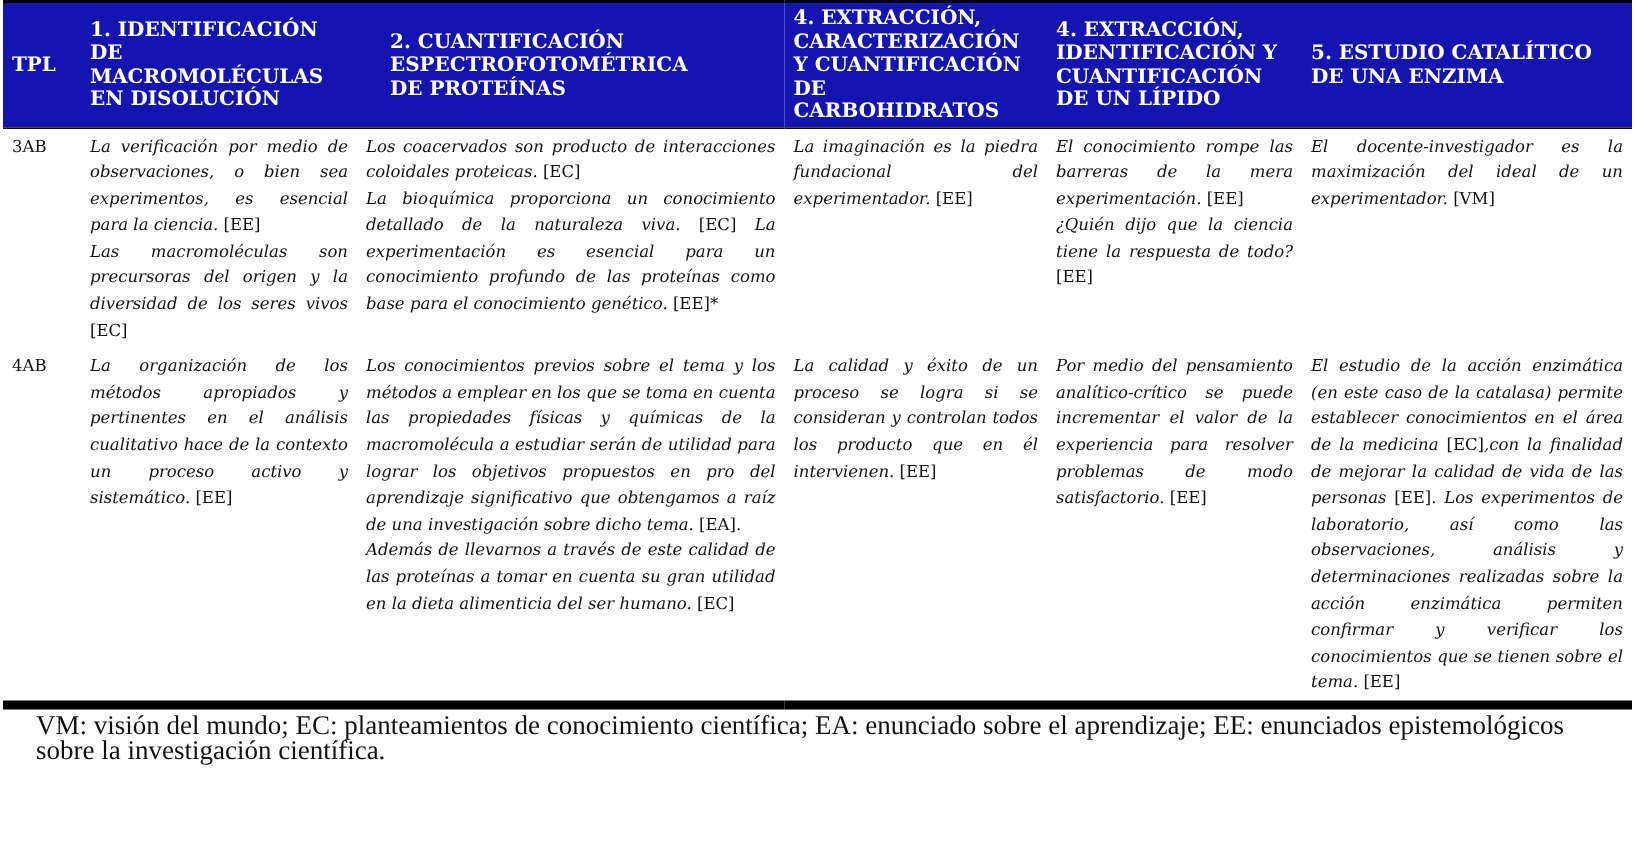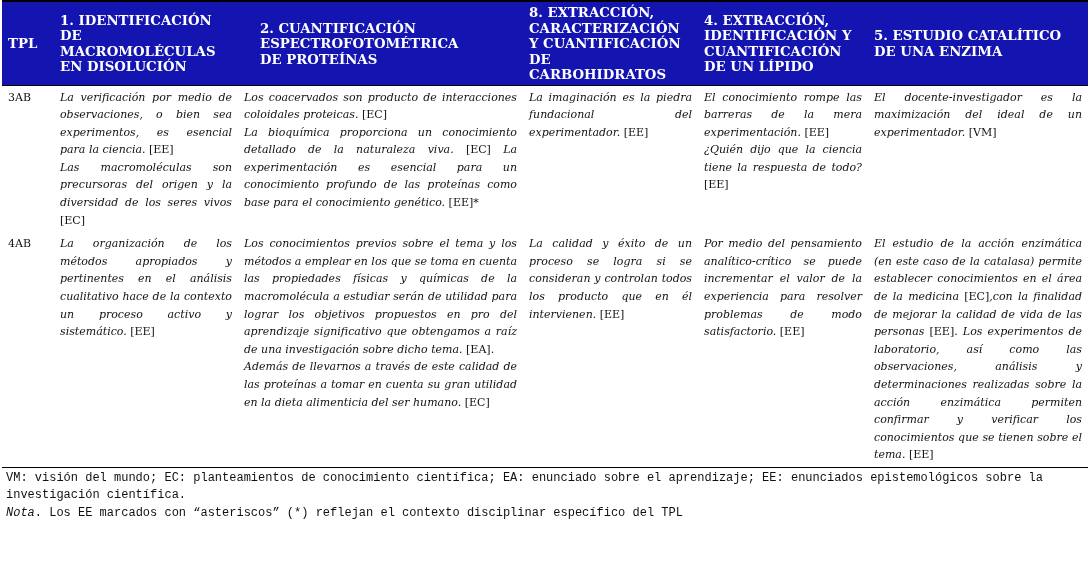--- a/index.html
+++ b/index.html
@@ -11,22 +11,22 @@
     text-align:left; vertical-align:middle; padding:3px 6px 2px 6px;
     border-top:2px solid #000; border-bottom:1px solid #000;
   }
   table.main td {
     font-size:11px; line-height:17.6px; vertical-align:top; padding:3px 6px 3px 6px;
     text-align:justify; text-align-last:left;
   }
   .it { font-style:italic; }
   col.c0 { width:52px; } col.c1 { width:184px; } col.c2 { width:285px; }
   col.c3 { width:175px; } col.c4 { width:170px; } col.c5 { width:220px; }
-  tr.last td { border-bottom:1px solid #000000; }
-  .notes { font-family:Liberation Mono, monospace; font-size:12px; line-height:17.5px; padding:2px 6px 0 6px; }
+  tr.last td { border-bottom:6px solid #000000; }
+  .notes { font-family:Liberation Serif, serif; font-size:18px; line-height:17.5px; padding:2px 6px 0 24px; }
   .notes p { margin:0; }
   .blk { display:block;margin-left:16px; }
 </style>
 </head>
 <body>
 
 <div class="wrap">
 <table class="main">
   <colgroup>
         <col class="c0">
@@ -38,21 +38,21 @@
       </colgroup>
   <thead>
     <tr>
       <th>TPL</th>
       <th>1. IDENTIFICACIÓN DE MACROMOLÉCULAS EN DISOLUCIÓN</th>
       <th>
         <span class="blk">2. CUANTIFICACIÓN</span>
         <span class="blk">ESPECTROFOTOMÉTRICA</span>
         <span class="blk">DE PROTEÍNAS</span>
       </th>
-      <th>8. EXTRACCIÓN, CARACTERIZACIÓN Y CUANTIFICACIÓN DE CARBOHIDRATOS</th>
+      <th>4. EXTRACCIÓN, CARACTERIZACIÓN Y CUANTIFICACIÓN DE CARBOHIDRATOS</th>
       <th>4. EXTRACCIÓN, IDENTIFICACIÓN Y CUANTIFICACIÓN DE UN LÍPIDO</th>
       <th>5. ESTUDIO CATALÍTICO DE UNA ENZIMA</th>
     </tr>
   </thead>
   <tbody>
 
     <tr>
       <td>3AB</td>
       <td>
         <div><span class="it">La verificación por medio de observaciones, o bien sea experimentos, es esencial para la ciencia.</span><span> [EE]</span></div>
@@ -91,15 +91,14 @@
       </td>
       <td>
         <div><span class="it">El estudio de la acción enzimática (en este caso de la catalasa) permite establecer conocimientos en el área de la medicina</span><span> [EC]</span><span class="it">,con la finalidad de mejorar la calidad de vida de las personas</span><span> [EE].</span><span class="it"> Los experimentos de laboratorio, así como las observaciones, análisis y determinaciones realizadas sobre la acción enzimática permiten confirmar y verificar los conocimientos que se tienen sobre el tema.</span><span> [EE]</span></div>
       </td>
     </tr>
   </tbody>
 </table>
 
 <div class="notes">
   <p>VM: visión del mundo; EC: planteamientos de conocimiento científica; EA: enunciado sobre el aprendizaje; EE: enunciados epistemológicos sobre la investigación científica.</p>
-  <p><span class="it">Nota</span><span>. Los EE marcados con “asteriscos” (*) reflejan el contexto disciplinar específico del TPL</span></p>
 </div>
 </div>
 
 </body></html>

